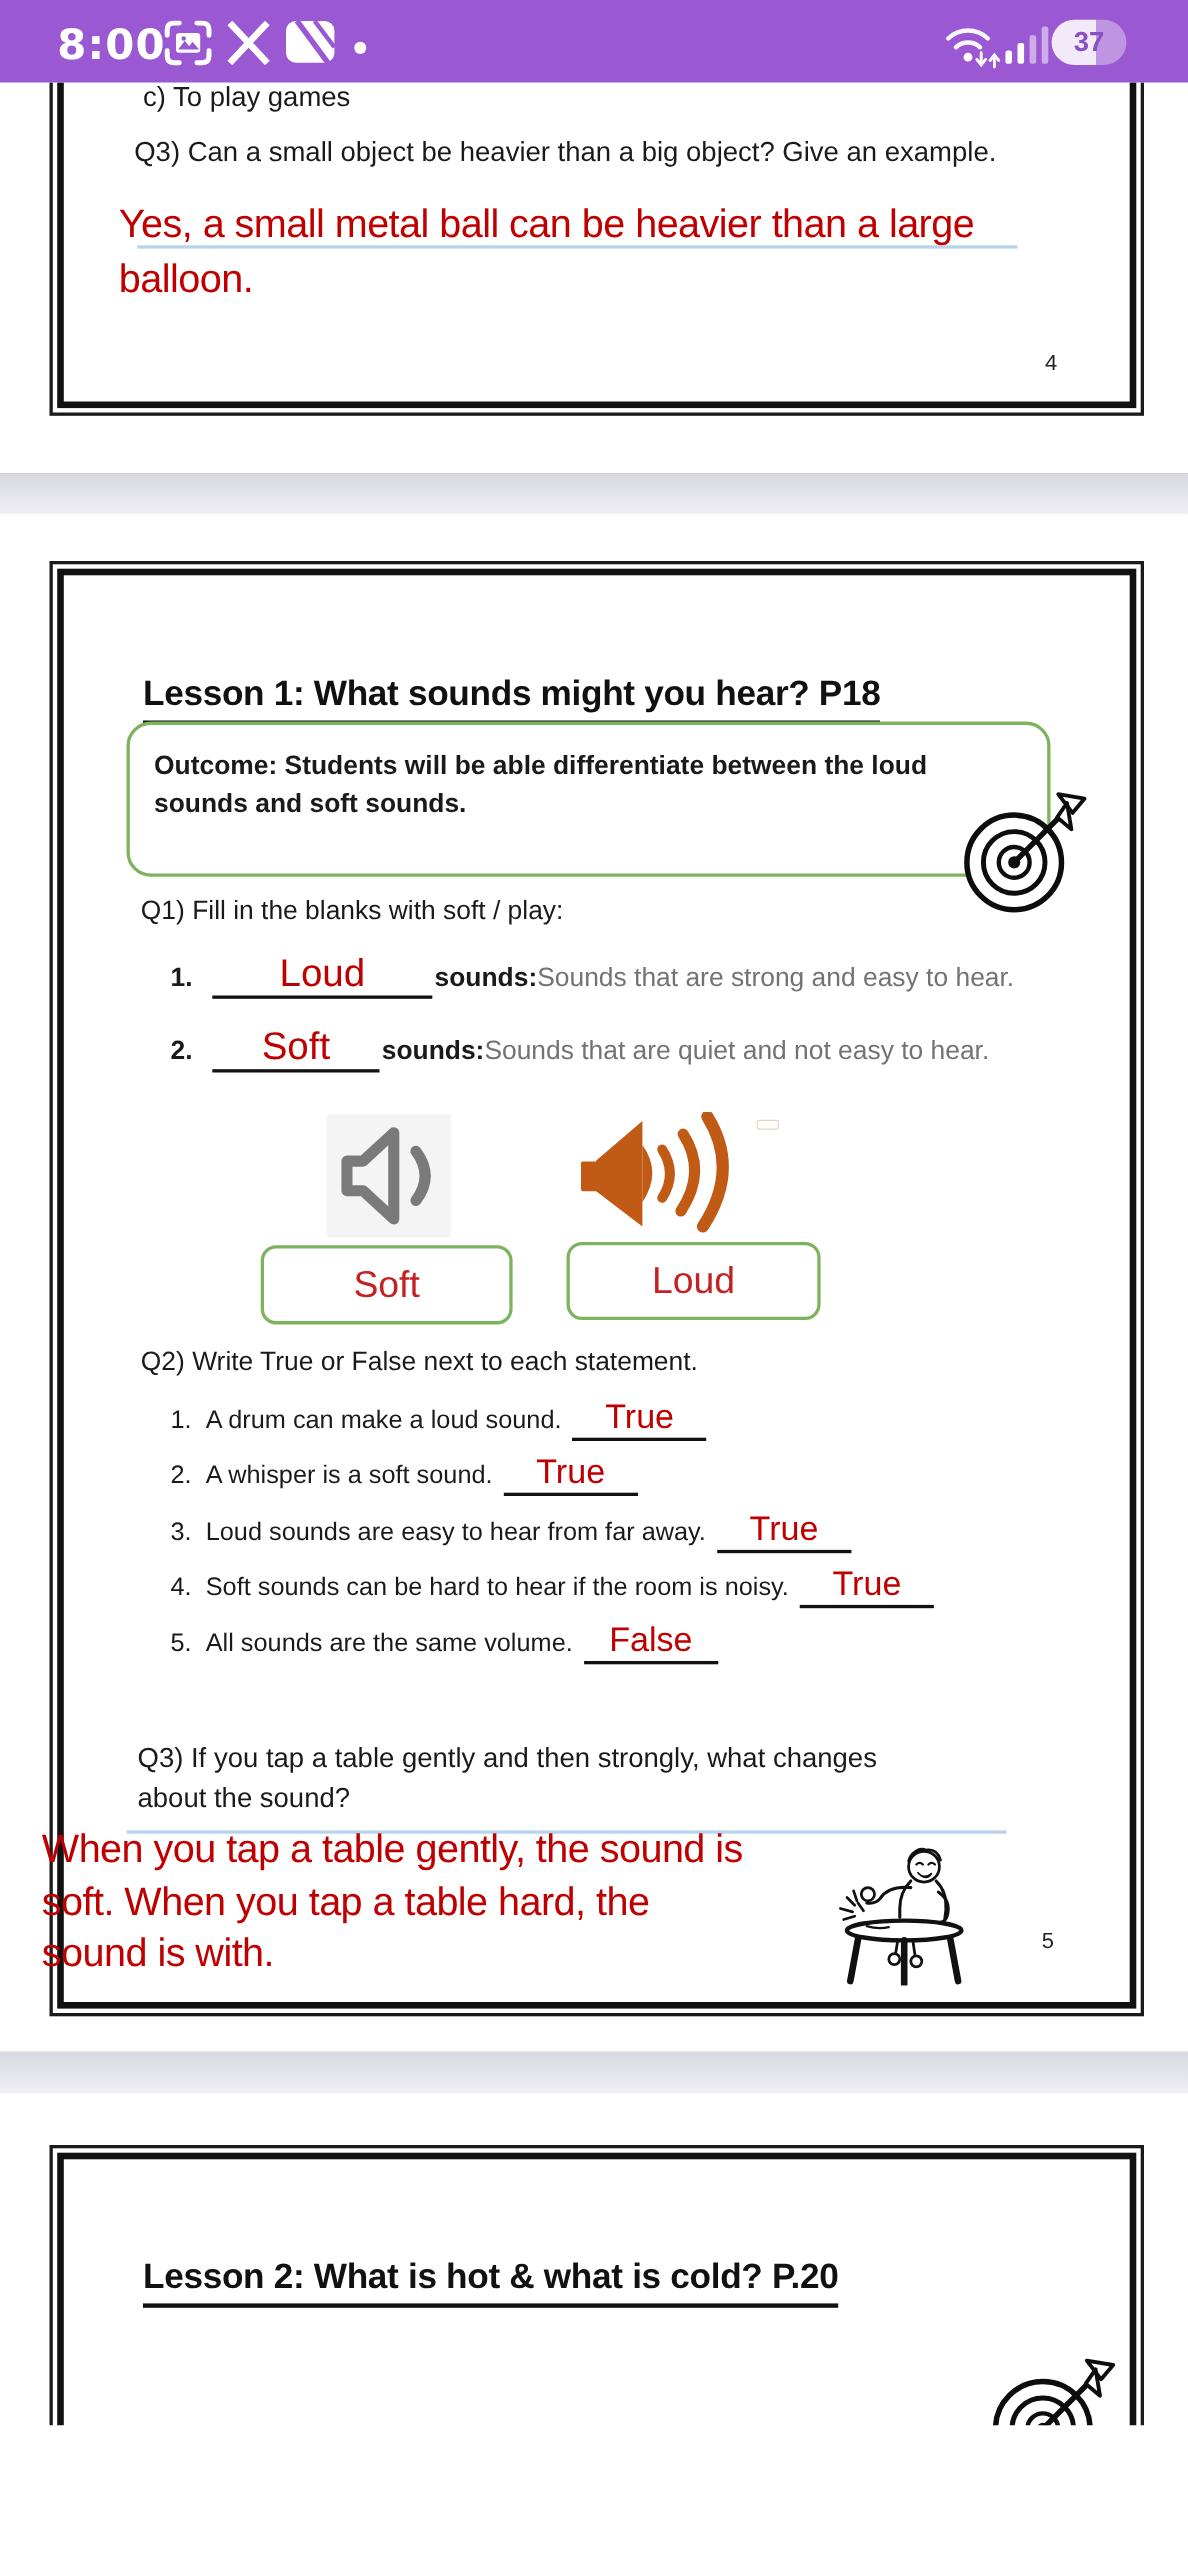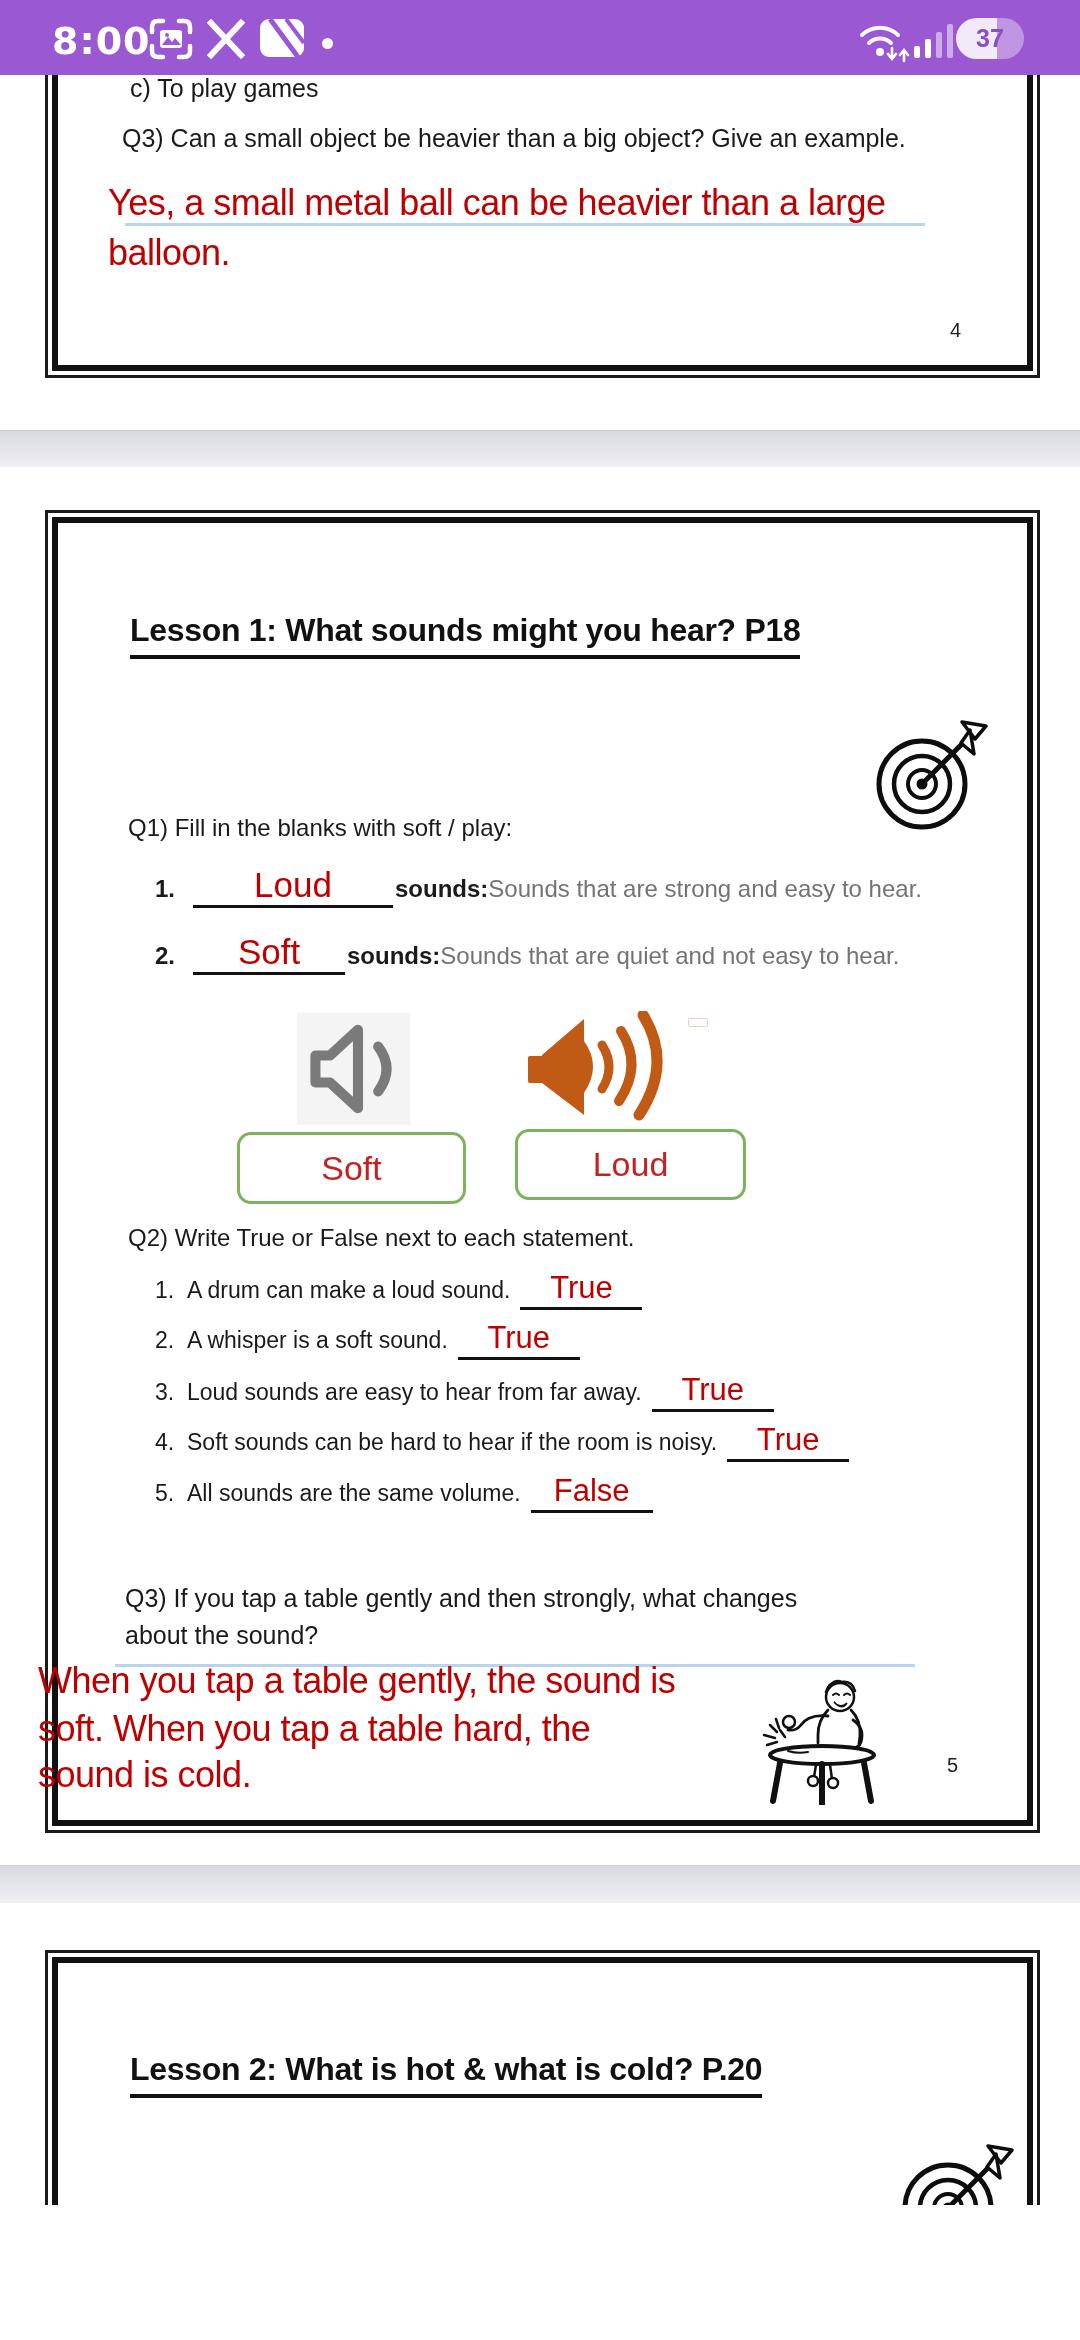--- a/index.html
+++ b/index.html
@@ -132,20 +132,24 @@
 
   <div class="gap-band" style="top:430px"></div>
 
   <section class="page" id="p2" style="top:467px;height:1398px">
     <div class="fo" style="left:45px;width:995px;top:43px;height:1323px">
       <div class="fi"></div>
     </div>
 
     <div class="lesson" style="left:130px;top:130px">Lesson 1: What sounds might you hear? P18</div>
 
+    <div class="outcome-box" style="left:115px;top:189px;width:840px;height:141px">
+      <div class="ol" style="top:26px">Outcome: Students will be able differentiate between the loud</div>
+      <div class="ol" style="top:60px">sounds and soft sounds.</div>
+    </div>
 
     <svg class="spk" style="left:872px;top:245px;z-index:3" width="120" height="120" viewBox="0 0 120 120">
       <circle cx="50" cy="72" r="43" fill="#fff" stroke="#0d0d0d" stroke-width="5"></circle>
       <circle cx="50" cy="72" r="28" fill="none" stroke="#0d0d0d" stroke-width="4.5"></circle>
       <circle cx="50" cy="72" r="14" fill="none" stroke="#0d0d0d" stroke-width="4"></circle>
       <circle cx="50" cy="72" r="5.5" fill="#0d0d0d"></circle>
       <line x1="50" y1="72" x2="100" y2="22" stroke="#0d0d0d" stroke-width="5"></line>
       <path d="M90,10 l24,4 -11,13 z" fill="#fff" stroke="#0d0d0d" stroke-width="3.5" stroke-linejoin="round"></path>
       <path d="M98,18 l4,24 -13,-11 z" fill="#fff" stroke="#0d0d0d" stroke-width="3.5" stroke-linejoin="round"></path>
     </svg>
@@ -227,21 +231,21 @@
       <span class="q2-ans">False</span>
     </div>
 
     <div class="txt b" style="left:125px;top:1119px;font-size:25px">Q3) If you tap a table gently and then strongly, what changes</div>
     <div class="txt b" style="left:125px;top:1156px;font-size:25px">about the sound?</div>
 
     <div class="blue-line" style="left:115px;top:1197px;width:800px"></div>
 
     <div class="red-line" style="left:38px;top:1196px">When you tap a table gently, the sound is</div>
     <div class="red-line" style="left:38px;top:1244px">soft. When you tap a table hard, the</div>
-    <div class="red-line" style="left:38px;top:1290px">sound is cold.</div>
+    <div class="red-line" style="left:38px;top:1290px">sound is with.</div>
 
     <svg class="spk" style="left:758px;top:1208px;z-index:5" width="135" height="130" viewBox="0 0 135 130">
       <g stroke="#111" fill="none" stroke-linecap="round">
         <path d="M12,50 l7,7 M6,60 l11,3 M9,70 l10,-3 M22,55 l5,7 M18,44 l3,9" stroke-width="2.5"></path>
         <circle cx="82" cy="22" r="14" fill="#fff" stroke-width="2.5"></circle>
         <path d="M68,17 q3,-11 15,-10 q11,-2 14,9 M72,10 q6,-6 12,-3" stroke-width="2.5"></path>
         <path d="M75,20 q3,-3 6,0 M86,20 q3,-3 6,0" stroke-width="2"></path>
         <path d="M76,27 q6,7 13,1 q-5,8 -13,-1 z" fill="#111" stroke-width="1.5"></path>
         <path d="M70,35 q-10,10 -10,25 l0,8" stroke-width="2.8"></path>
         <path d="M93,35 q10,10 9,26 l-1,8" stroke-width="2.8"></path>

